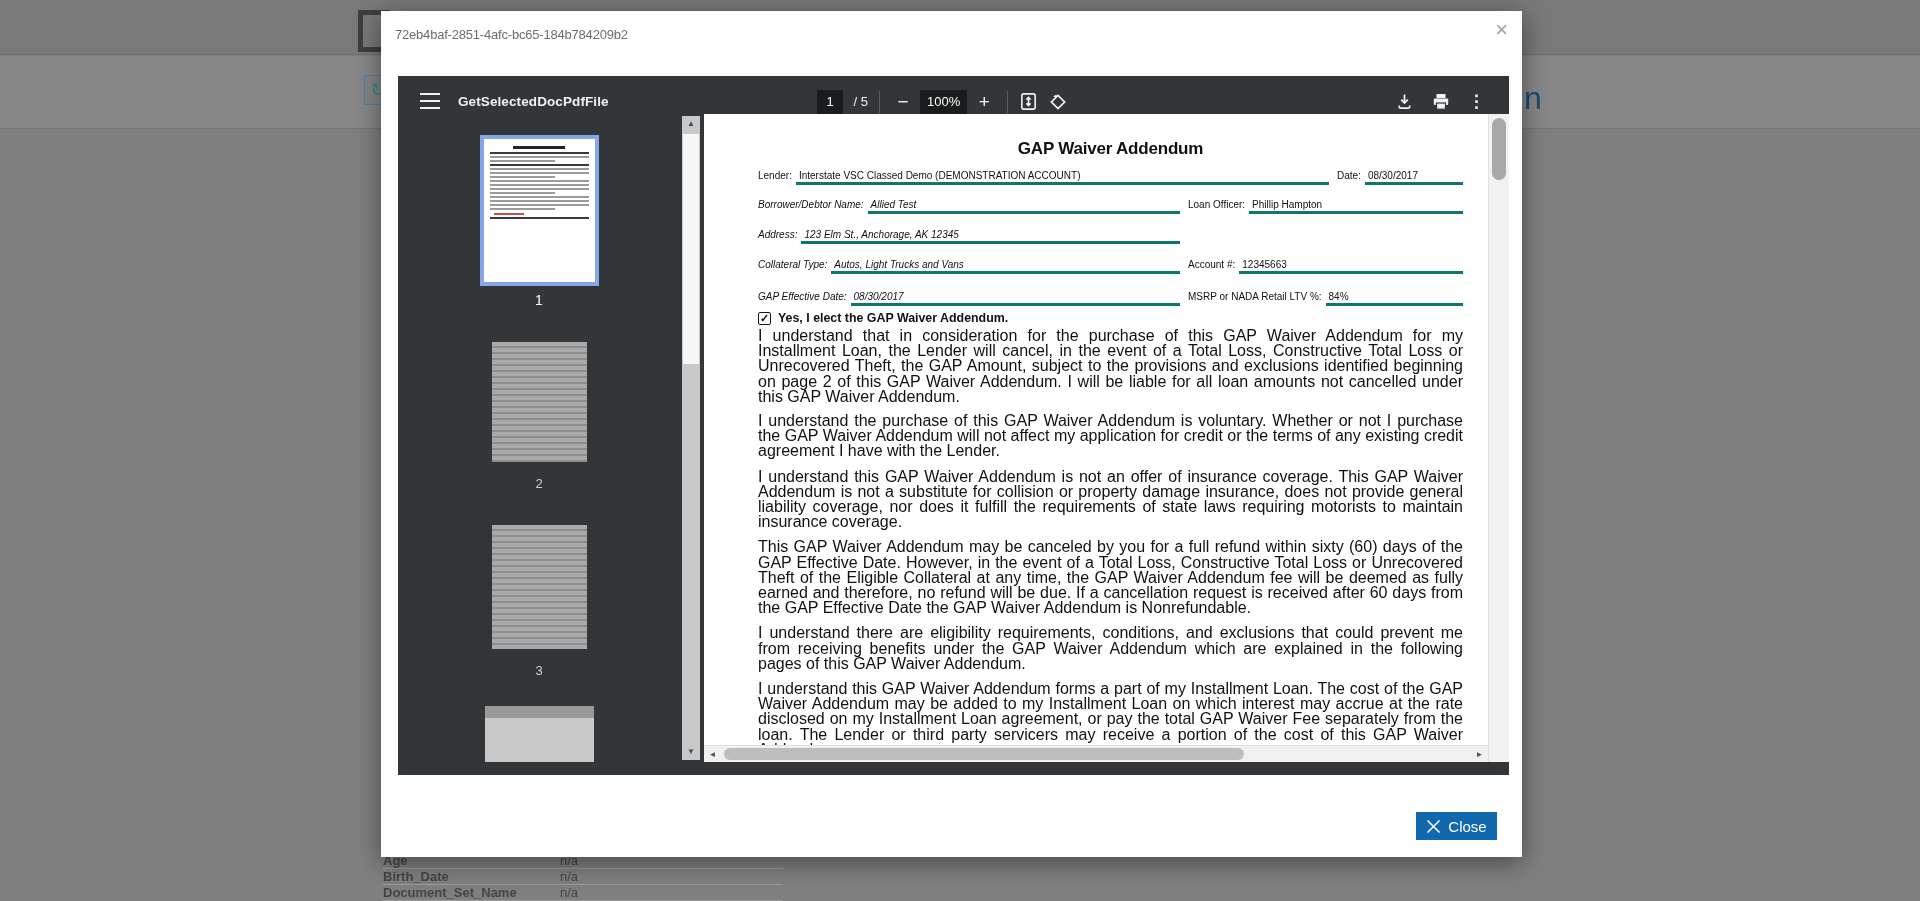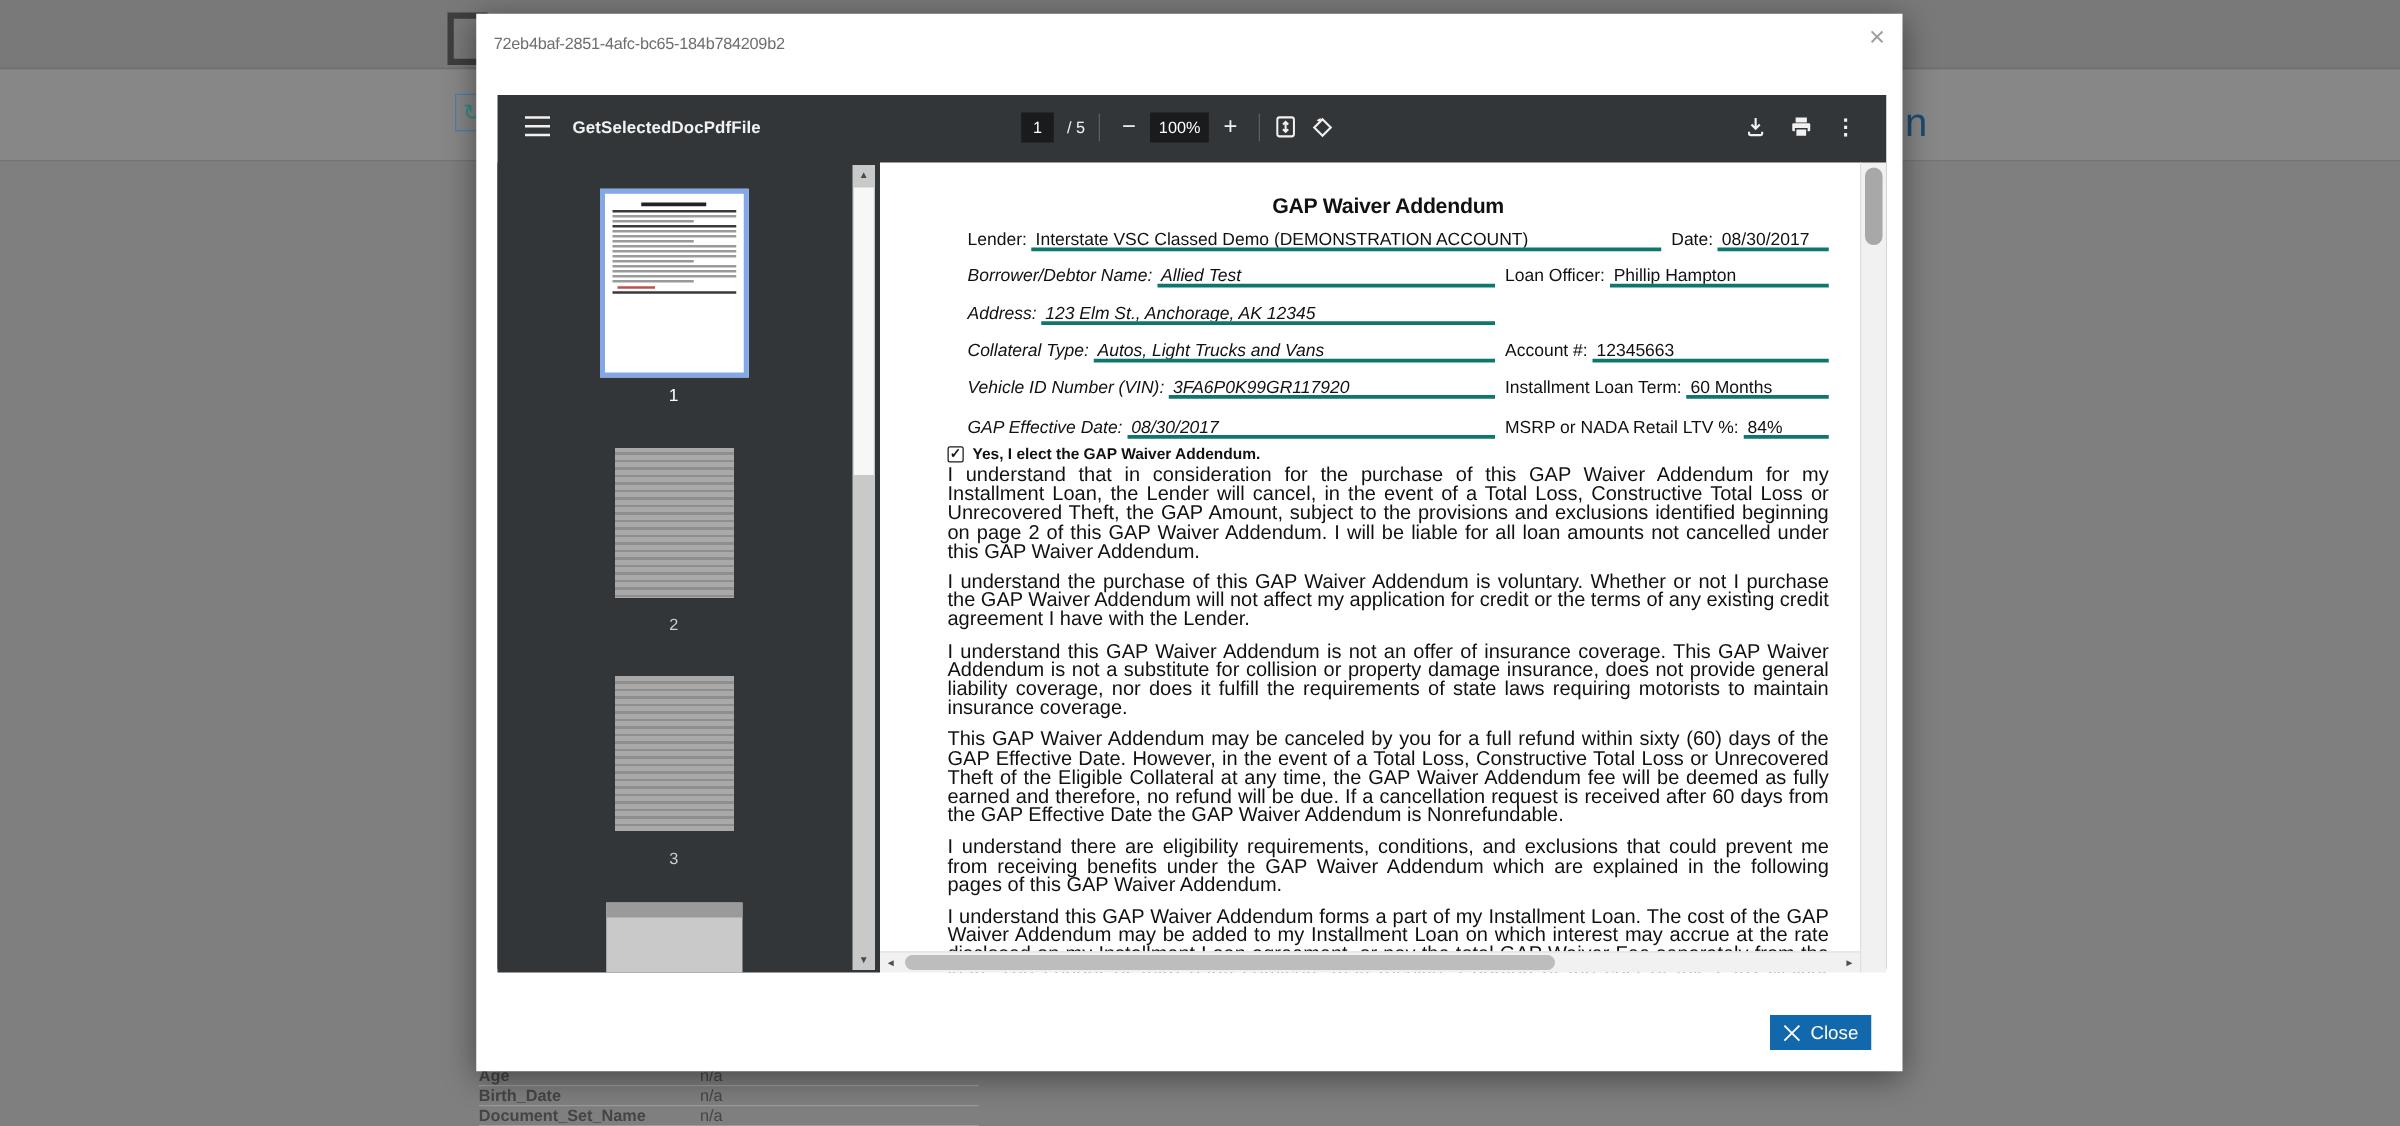--- a/index.html
+++ b/index.html
@@ -15,21 +15,21 @@
   .bg-row { display:flex; height:16px; line-height:16px; border-bottom:1px solid #9b9b9b; }
   .bg-row .lbl { width:177px;font-weight:bold; }
 
   
   .modal { position:absolute; left:381px; top:11px; width:1141px; height:846px; background:#ffffff; box-shadow:0 5px 24px rgba(0,0,0,0.45); }
   .modal-title { position:absolute; left:14px; top:16px; font-size:13px; color:#6e6e6e; letter-spacing:-0.2px; }
   .modal-x { position:absolute; right:14px; top:8px; font-size:22px; color:#9e9e9e; cursor:default; line-height:22px; }
 
   
   .viewer { position:absolute; left:17px; top:65px; width:1111px; height:699px; background:#323639; }
-  .toolbar { position:relative; height:54px; width:100%; color:#f1f1f1;border-radius:21px; }
+  .toolbar { position:relative; height:38px; width:100%; color:#f1f1f1;border-radius:21px; }
   .hamburger { position:absolute; left:22px; top:17px; width:20px; height:16px; display:flex; flex-direction:column; justify-content:space-between; cursor:pointer; }
   .hamburger span { display:block; height:2px; background:#f1f1f1; }
   .tb-title { position:absolute; left:60px; top:18px; font-size:13.5px; font-weight:600; letter-spacing:0.1px; }
   .tb-center { position:absolute; left:419px; top:0; height:51px; display:flex; align-items:center; }
   .page-box { width:26px; height:24px; background:#191b1c; color:#fff; font-size:13px; text-align:center; line-height:24px; border:none; }
   .page-of { font-size:13px; margin-left:7px; white-space:pre; }
   .tb-sep { width:1px; height:22px; background:#5b5f62; margin:0 11px; }
   .tb-btn { background:none; border:none; color:#f1f1f1; font-size:19px; width:24px; height:28px; line-height:26px; text-align:center; cursor:pointer; padding:0; }
   .zoom-box { height:24px; background:#191b1c; color:#fff; font-size:13px; line-height:24px; padding:0 7px; margin:0 5px; }
   .tb-right { position:absolute; right:24px; top:0; height:51px; display:flex; align-items:center; gap:17px; }
@@ -54,21 +54,21 @@
     background-image:repeating-linear-gradient(to bottom,#8e8e8e 0 2px, #a9a9a9 2px 6px); background-clip:content-box; padding:8px 7px; }
   .gray-page.p4 { height:200px; background:#c9c9c9; background-image:none; border-top:12px solid #9a9a9a; }
   .side-scroll { position:absolute; right:4px; top:2px; width:18px; height:644px; background:#c9c9c9; }
   .side-scroll .thumbbar { position:absolute; left:1px; right:1px; top:18px; height:230px; background:#f7f7f7; }
   .scroll-arrow { position:absolute; left:0; width:18px; height:16px; font-size:8px; color:#4a4a4a; text-align:center; line-height:16px; cursor:pointer; }
 
   
   .main { position:relative; width:784px; height:648px; background:#ffffff; overflow:hidden; }
   .doc { position:absolute; left:54px; top:0; width:705px; color:#111; }
   .doc-title { margin-top:25px; text-align:center; font-size:17px; font-weight:bold; letter-spacing:-0.2px; }
-  .frow { display:flex; font-size:14px; height:17px; line-height:15px; white-space:nowrap;margin-left:16px; }
+  .frow { display:flex; font-size:10px; height:17px; line-height:15px; white-space:nowrap; }
   .fl { padding-right:4px; }
   .fv { border-bottom:3px solid #0f766e; padding-left:3px; overflow:hidden; }
   .grow { flex:1; }
   .w-left { width:422px; display:flex;font-style:italic; }
   .w-right { flex:1; margin-left:8px; display:flex; }
   .w-date { width:126px; margin-left:8px; display:flex; }
   .note { margin-top:11px; font-size:12px; }
   .elect { margin-top:5px; display:flex; align-items:center; font-size:12.4px; font-weight:bold; }
   .cb { width:13px; height:13px; border:1.6px solid #1a1a1a; border-radius:2px; margin-right:7px; font-size:11px; line-height:11px; text-align:center; font-weight:bold; }
   .para { font-size:16px; line-height:15.2px; text-align:justify; margin-top:9px; }
@@ -244,30 +244,20 @@
                 <span class="fl">Collateral Type:</span>
                 <span class="fv grow">Autos, Light Trucks and Vans</span>
               </div>
             <div class="w-right">
                 <span class="fl">Account #:</span>
                 <span class="fv grow">12345663</span>
               </div>
           </div>
 
 
-          <div class="frow" style="margin-top:12px">
-            <div class="w-left">
-                <span class="fl">Vehicle ID Number (VIN):</span>
-                <span class="fv grow">3FA6P0K99GR117920</span>
-              </div>
-            <div class="w-right">
-                <span class="fl">Installment Loan Term:</span>
-                <span class="fv grow">60 Months</span>
-              </div>
-          </div>
 
           <div class="frow" style="margin-top:15px">
             <div class="w-left">
                 <span class="fl">GAP Effective Date:</span>
                 <span class="fv grow">08/30/2017</span>
               </div>
             <div class="w-right">
                 <span class="fl">MSRP or NADA Retail LTV %:</span>
                 <span class="fv grow">84%</span>
               </div>

